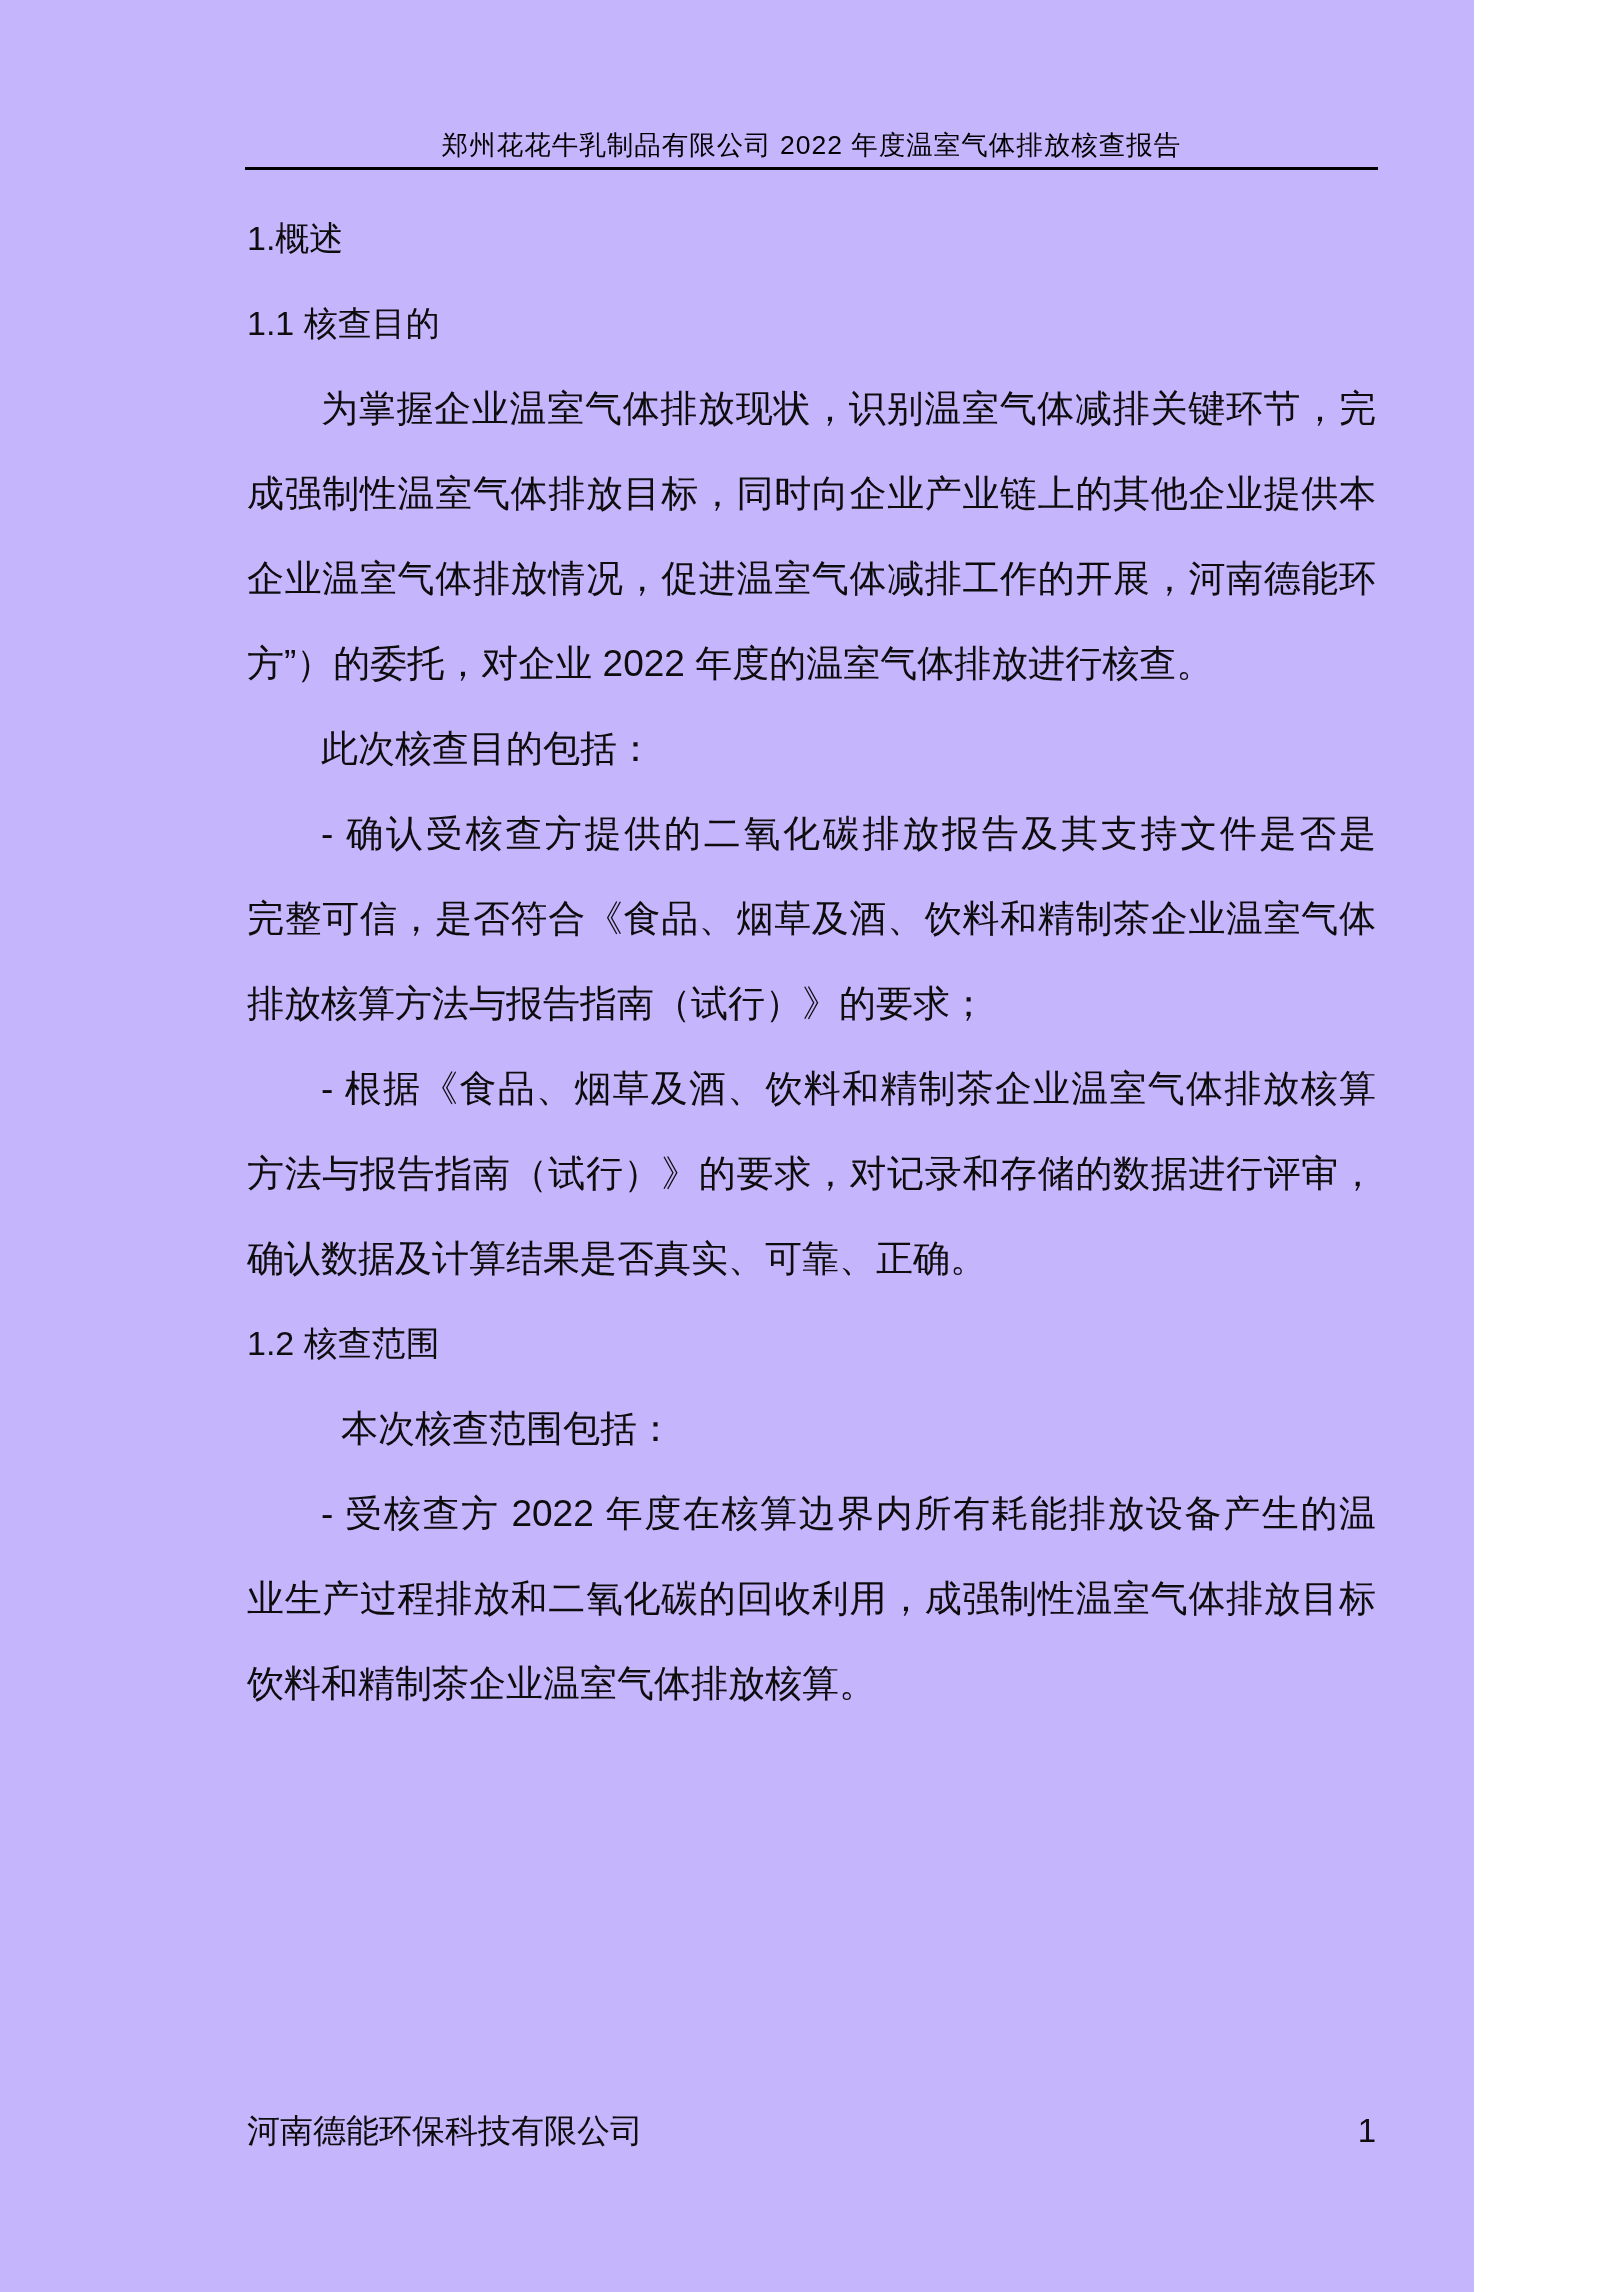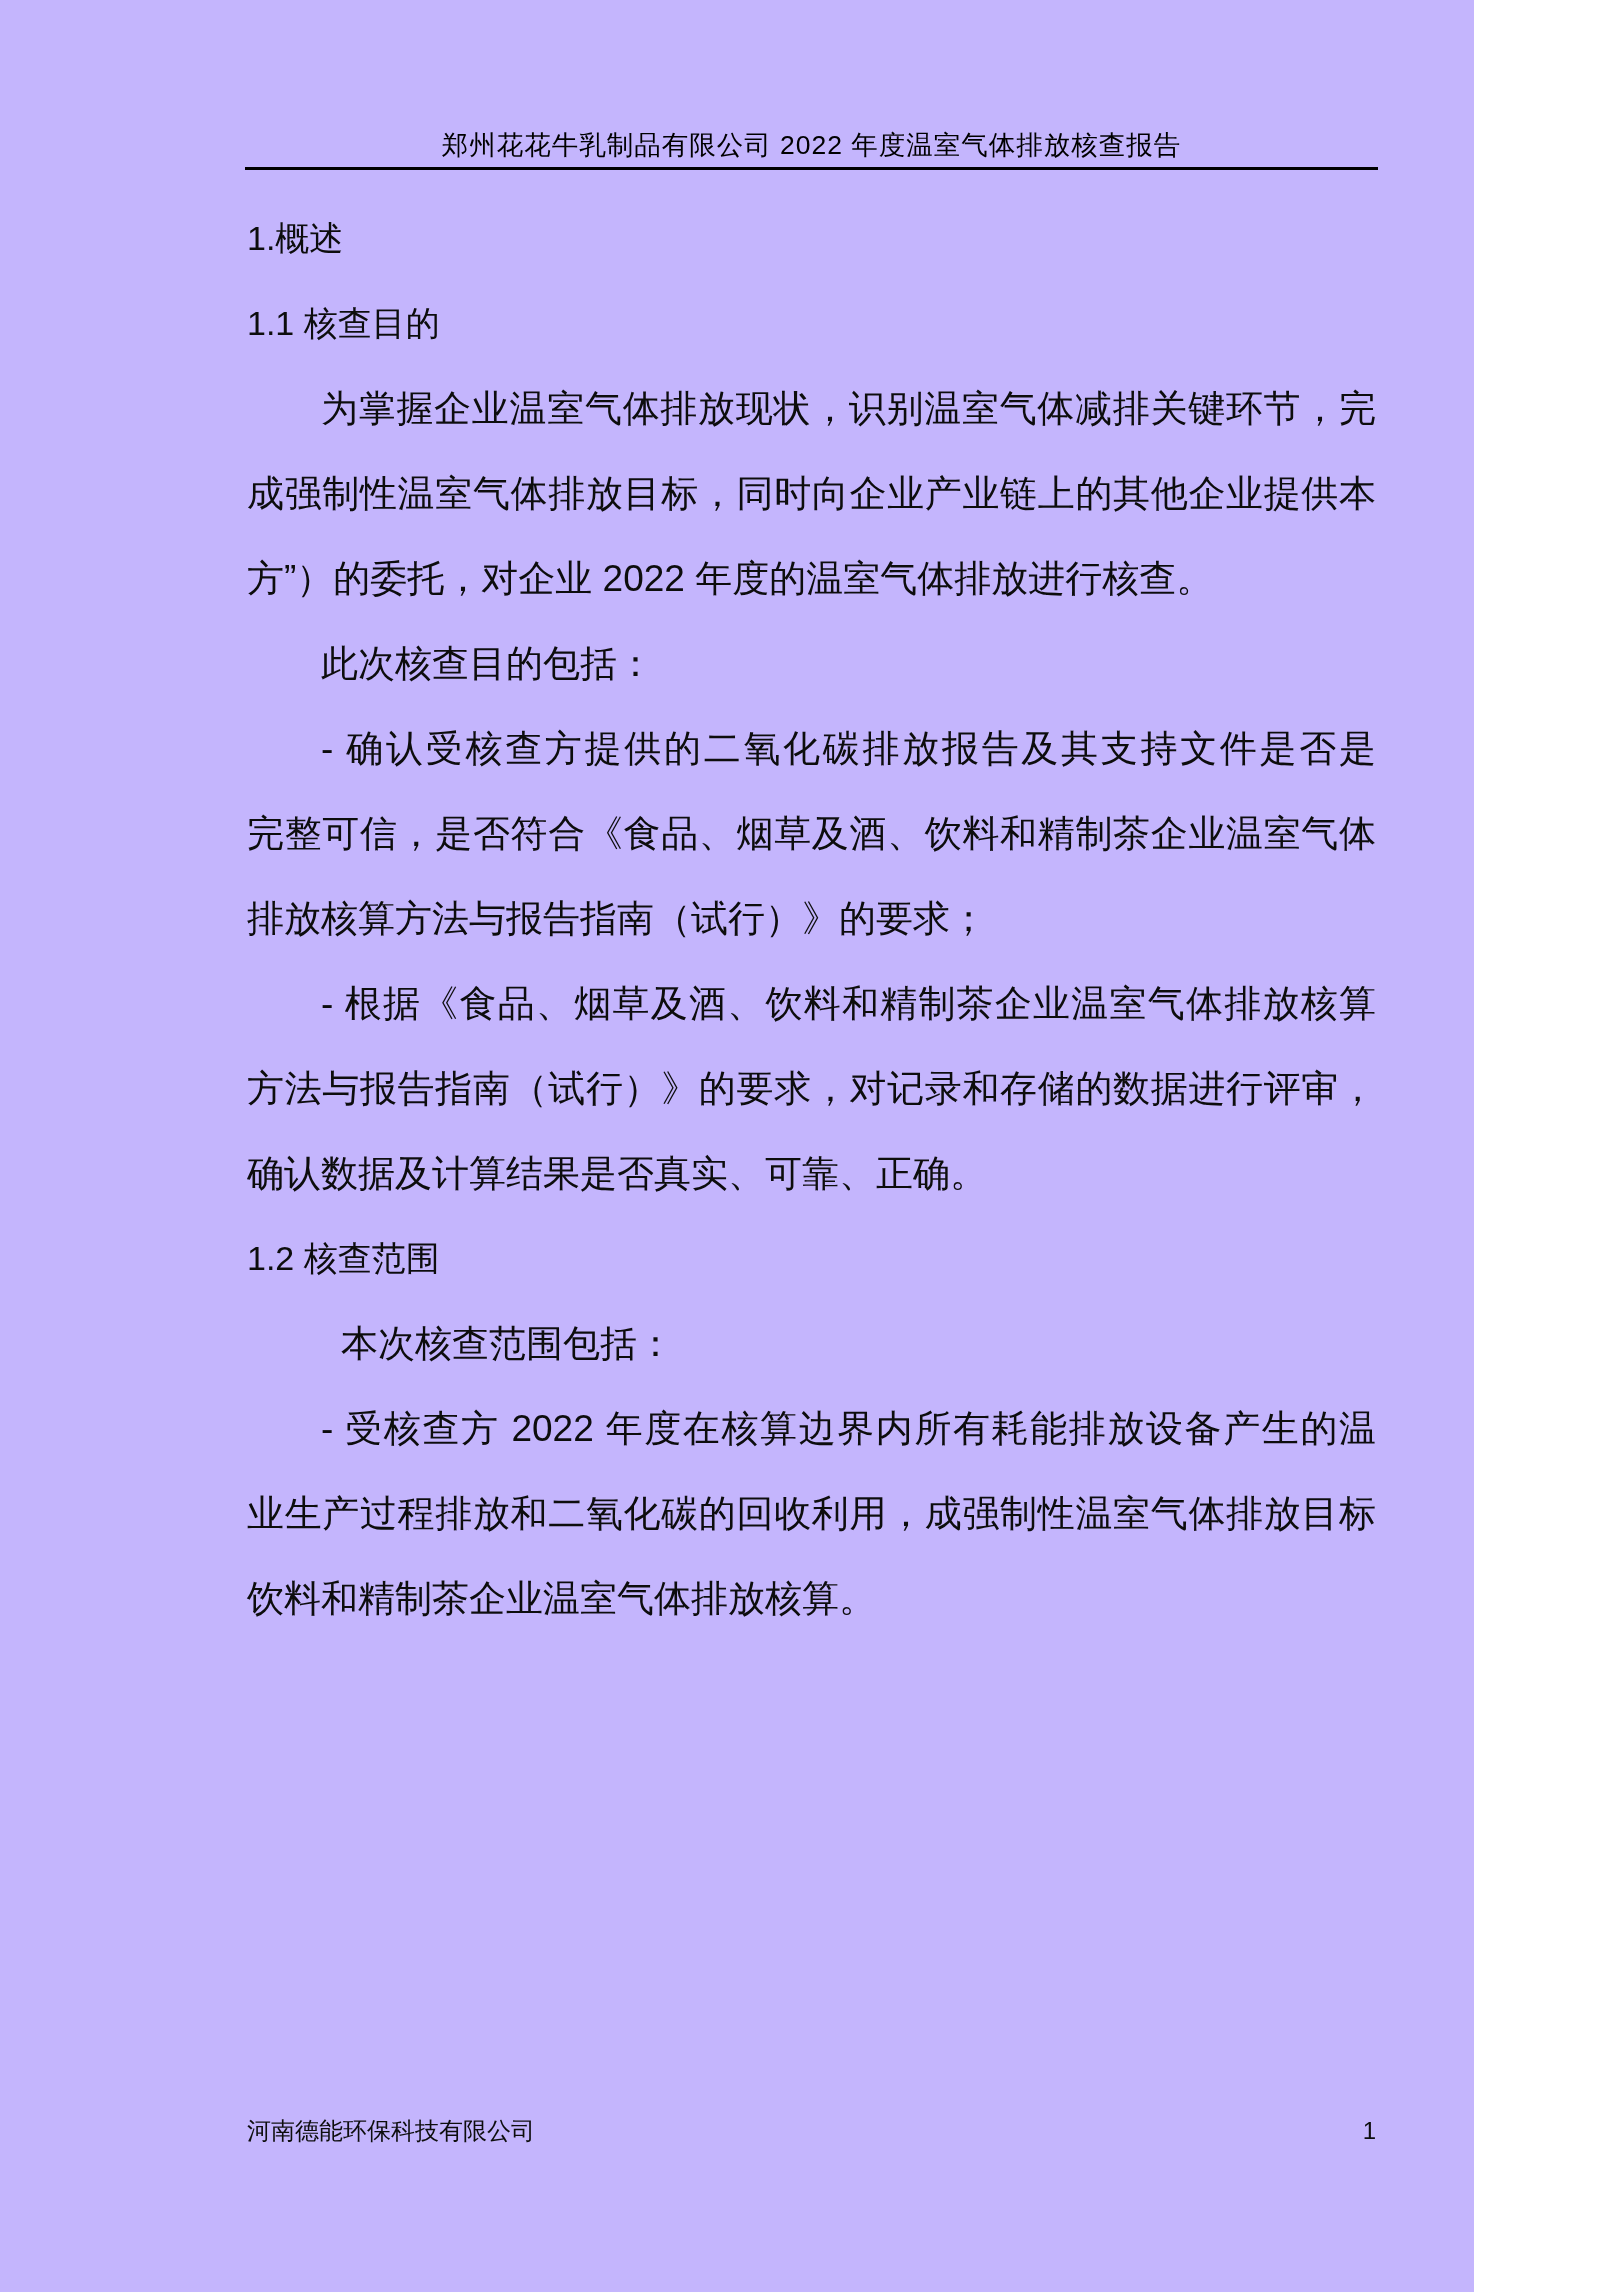--- a/index.html
+++ b/index.html
@@ -64,40 +64,41 @@
   }
   
   .page-footer {
     position: absolute;
     left: 247px;
     top: 2115px;
     width: 1129px;
     display: flex;
     justify-content: space-between;
     align-items: baseline;
-    font-size: 24px;
+    font-size: 33px;
     line-height: 31px;
     color: #0d0d0d;
   }
 </style>
 </head>
 <body>
 
 <div class="page">
 
   <header class="page-header">
     <div class="header-title">郑州花花牛乳制品有限公司 2022 年度温室气体排放核查报告</div>
     <div class="header-rule"></div>
   </header>
 
   <main class="content">
     <div class="line heading">1.概述</div>
     <div class="line heading">1.1 核查目的</div>
     <div class="line indent justify">为掌握企业温室气体排放现状，识别温室气体减排关键环节，完</div>
     <div class="line justify">成强制性温室气体排放目标，同时向企业产业链上的其他企业提供本</div>
+    <div class="line justify">企业温室气体排放情况，促进温室气体减排工作的开展，河南德能环</div>
     <div class="line">方”）的委托，对企业 2022 年度的温室气体排放进行核查。</div>
     <div class="line indent">此次核查目的包括：</div>
     <div class="line indent justify">- 确认受核查方提供的二氧化碳排放报告及其支持文件是否是</div>
     <div class="line justify">完整可信，是否符合《食品、烟草及酒、饮料和精制茶企业温室气体</div>
     <div class="line">排放核算方法与报告指南（试行）》的要求；</div>
     <div class="line indent justify">- 根据《食品、烟草及酒、饮料和精制茶企业温室气体排放核算</div>
     <div class="line justify">方法与报告指南（试行）》的要求，对记录和存储的数据进行评审，</div>
     <div class="line">确认数据及计算结果是否真实、可靠、正确。</div>
     <div class="line heading">1.2 核查范围</div>
     <div class="line indent-wide">本次核查范围包括：</div>

